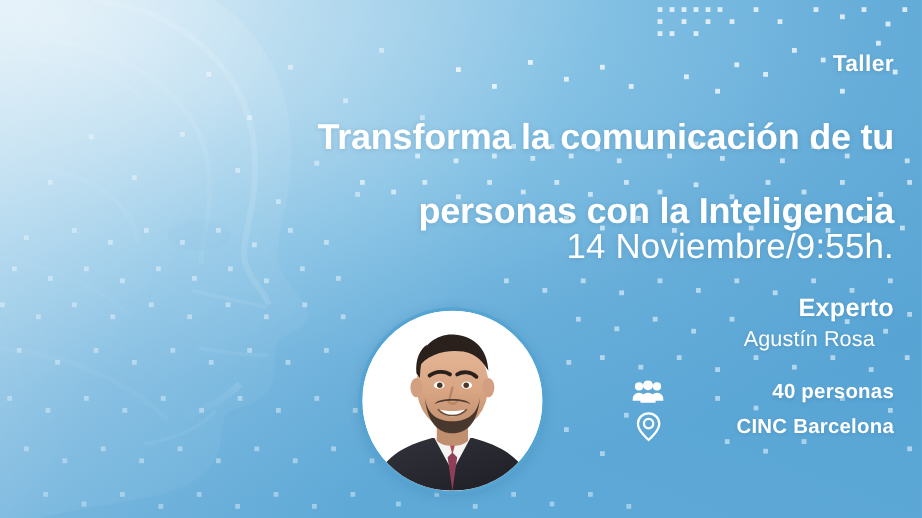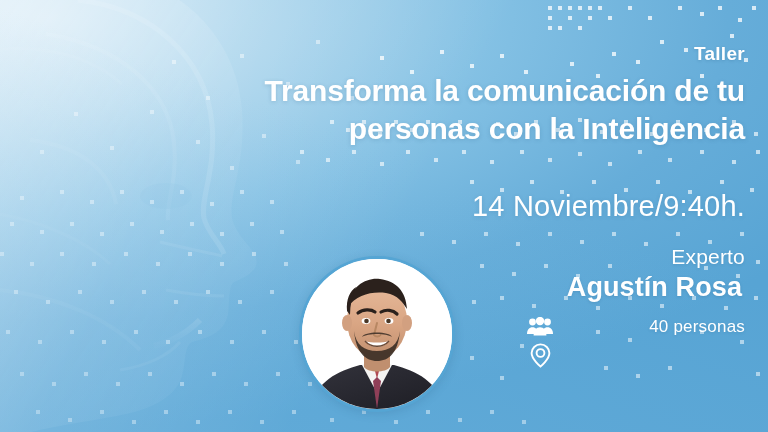--- a/index.html
+++ b/index.html
@@ -46,52 +46,52 @@
     position:absolute;right:0;top:43px;
     font-size:19px;font-weight:bold;letter-spacing:.3px;
     text-shadow:0 1px 3px rgba(40,90,130,.25);
   }
   .title{
     position:absolute;right:0;top:72px;width:100%;
     font-size:30px;font-weight:bold;line-height:38px;
     letter-spacing:-.2px;
     text-shadow:0 1px 4px rgba(40,90,130,.22);
   }
-  .title .tline{display:block;}
+  .title .tline{display:block;margin-top:24px;}
   .date{
     position:absolute;right:0;top:190px;
     font-size:29px;font-weight:300;letter-spacing:.2px;
     text-shadow:0 1px 4px rgba(40,90,130,.20);
   }
   .expert-label{
     position:absolute;right:0;top:245px;
-    font-size:21px;font-weight:400;letter-spacing:.2px;
+    font-size:21px;font-weight:700;letter-spacing:.2px;
     text-shadow:0 1px 3px rgba(40,90,130,.20);
   }
   .expert-name{
-    position:absolute;right:3px;top:272px;
-    font-size:27px;font-weight:bold;letter-spacing:.1px;
+    position:absolute;right:16px;top:272px;
+    font-size:18px;font-weight:normal;letter-spacing:.1px;
     text-shadow:0 1px 3px rgba(40,90,130,.22);
   }
 
   
   .info{
     position:absolute;right:0;top:312px;width:220px;
   }
   .info-row{
     position:relative;height:29px;display:flex;align-items:center;
     justify-content:flex-end;
   }
   .info-icon{
     position:absolute;left:0;top:0;width:30px;height:29px;
     display:flex;align-items:center;justify-content:center;
   }
   .info-icon svg{display:block;}
   .info-text{
-    font-size:17px;font-weight:400;letter-spacing:.2px;color:#fff;
+    font-size:17px;font-weight:700;letter-spacing:.2px;color:#fff;
     text-shadow:0 1px 3px rgba(40,90,130,.20);
   }
 
   
   .portrait{
     position:absolute;left:299px;top:256px;width:150px;height:150px;
     border-radius:50%;
     border:3px solid #55a5d4;
     background:#ffffff;
     overflow:hidden;
@@ -425,21 +425,21 @@
 
   <div class="content">
 
     <div class="eyebrow">Taller</div>
 
     <div class="title">
       <span class="tline">Transforma la comunicación de tu</span>
       <span class="tline">personas con la Inteligencia</span>
     </div>
 
-    <div class="date">14 Noviembre/9:40h.</div>
+    <div class="date">14 Noviembre/9:55h.</div>
 
     <div class="expert-label">Experto</div>
     <div class="expert-name">Agustín Rosa</div>
 
     <div class="info">
 
       <div class="info-row">
         <span class="info-icon">
           <svg width="26" height="19" viewBox="0 0 26 19" aria-hidden="true">
             <g fill="#ffffff">
@@ -457,17 +457,18 @@
 
 
       <div class="info-row">
         <span class="info-icon">
           <svg width="21" height="25" viewBox="0 0 21 25" aria-hidden="true">
             <path d="M10.5 1.4 C5.6 1.4 1.6 5.3 1.6 10.1 C1.6 16.3 10.5 23.6 10.5 23.6
                      C10.5 23.6 19.4 16.3 19.4 10.1 C19.4 5.3 15.4 1.4 10.5 1.4 Z" fill="none" stroke="#ffffff" stroke-width="1.9"></path>
             <circle cx="10.5" cy="10" r="3.9" fill="none" stroke="#ffffff" stroke-width="1.9"></circle>
           </svg>
         </span>
+        <span class="info-text">CINC Barcelona</span>
       </div>
 
     </div>
   </div>
 </div>
 
 </body></html>

